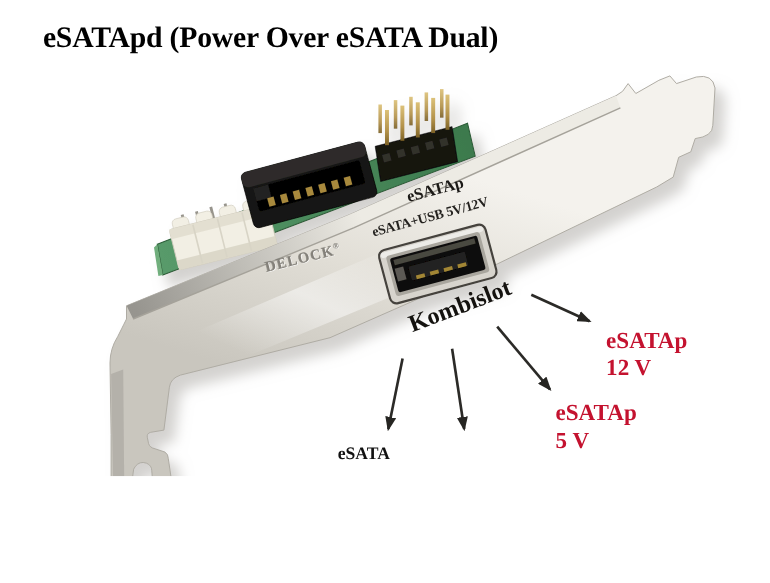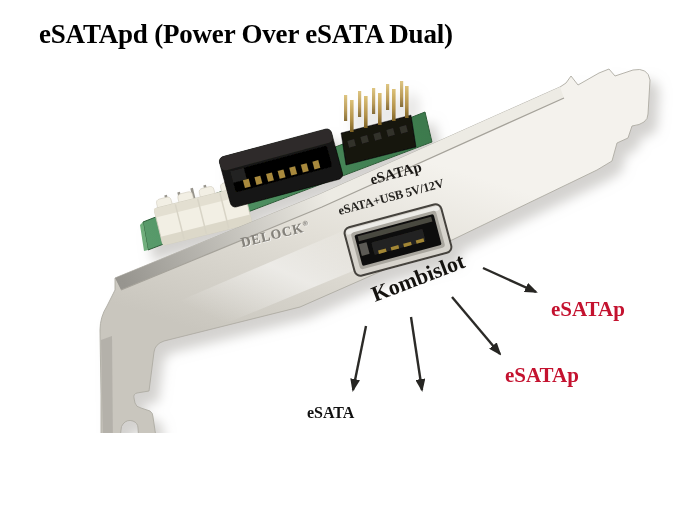--- a/index.html
+++ b/index.html
@@ -183,18 +183,20 @@
 
   <div class="label print1">eSATAp</div>
   <div class="label print2">eSATA+USB 5V/12V</div>
   <div class="label brand"><span>DELOCK</span><sup>®</sup></div>
 
   <div class="label kombislot">Kombislot</div>
   <div class="label esata-lbl">eSATA</div>
 
   <div class="label red v12">
     <div>eSATAp</div>
+    <div>12 V</div>
   </div>
   <div class="label red v5">
     <div>eSATAp</div>
+    <div>5 V</div>
   </div>
 
 </div>
 
 </body></html>

